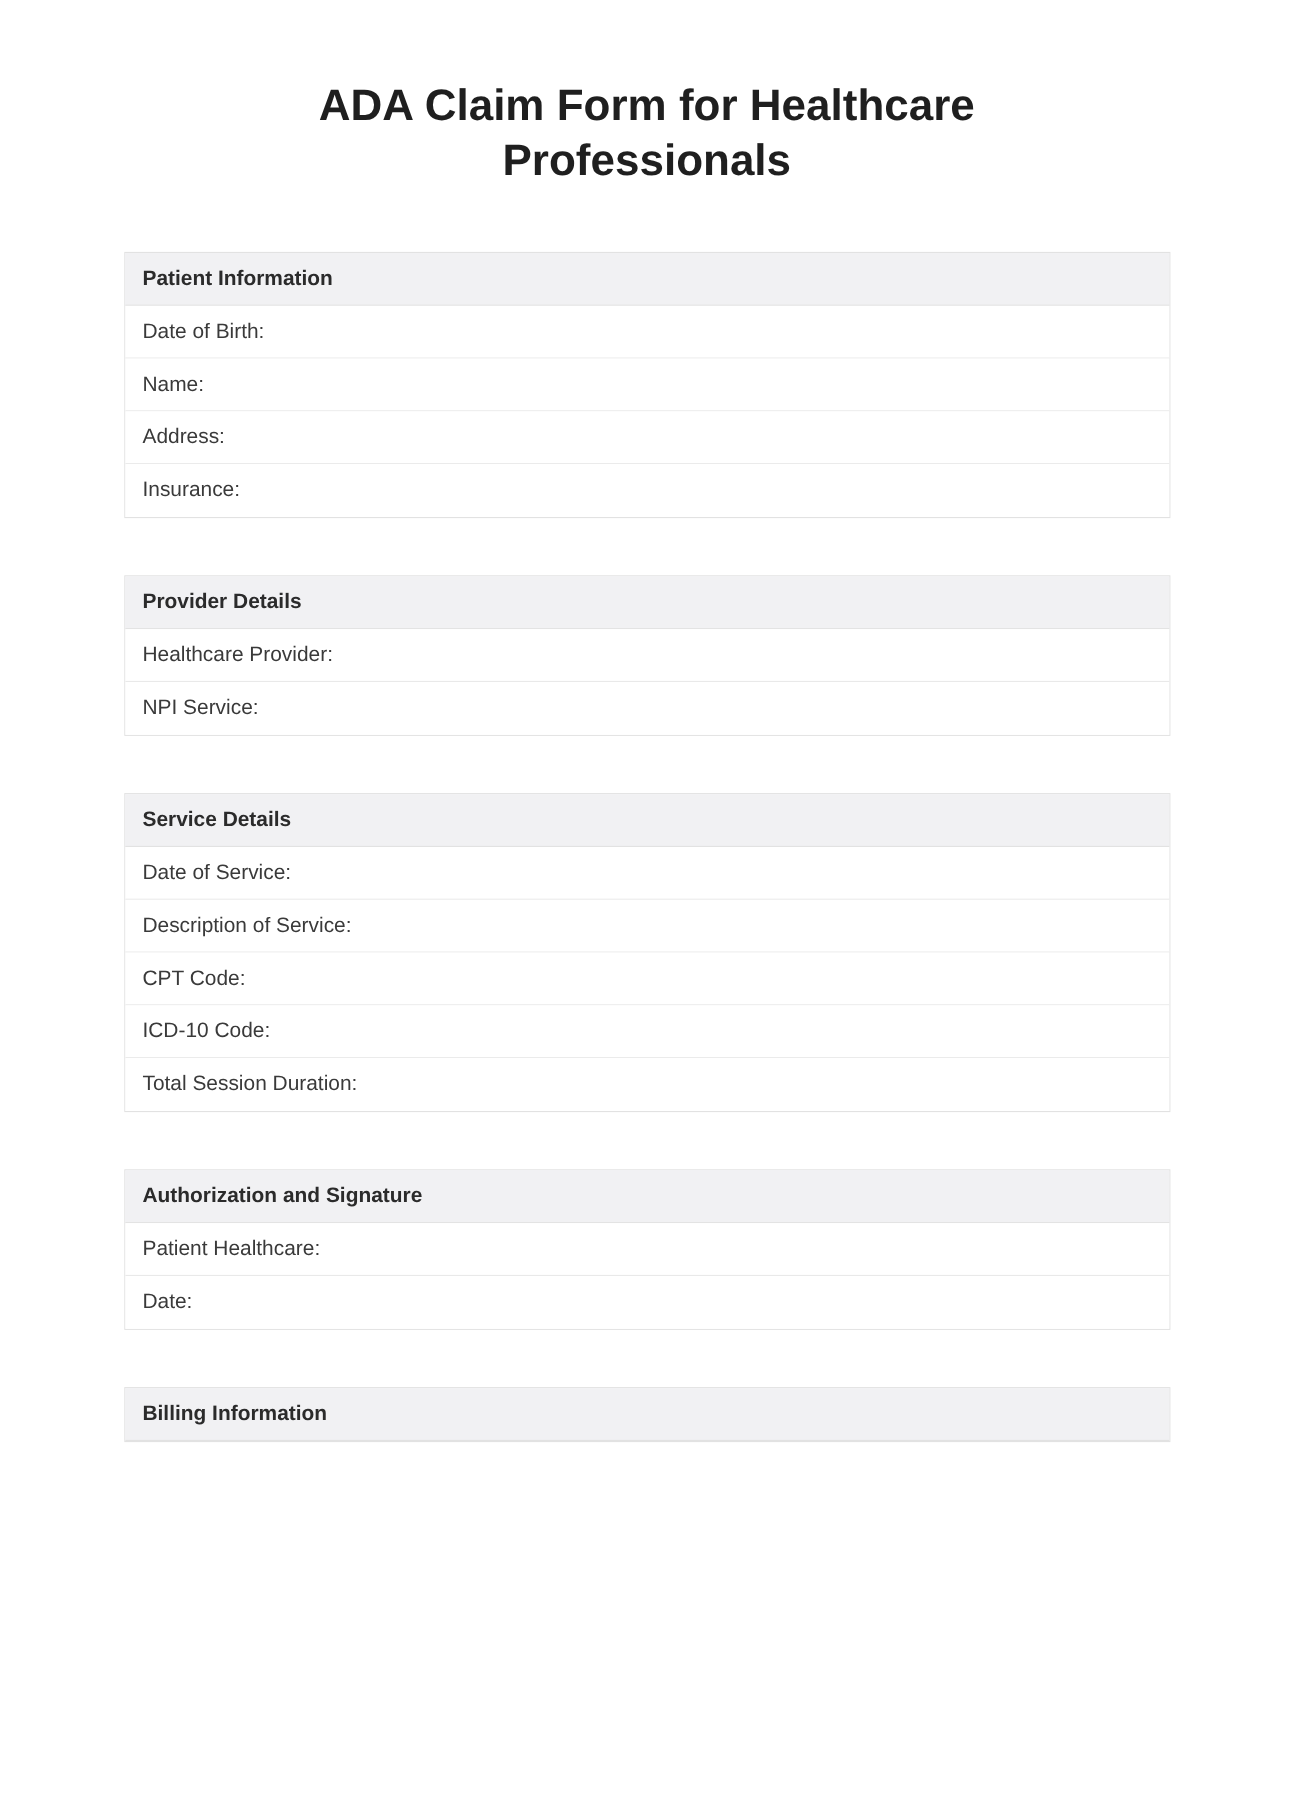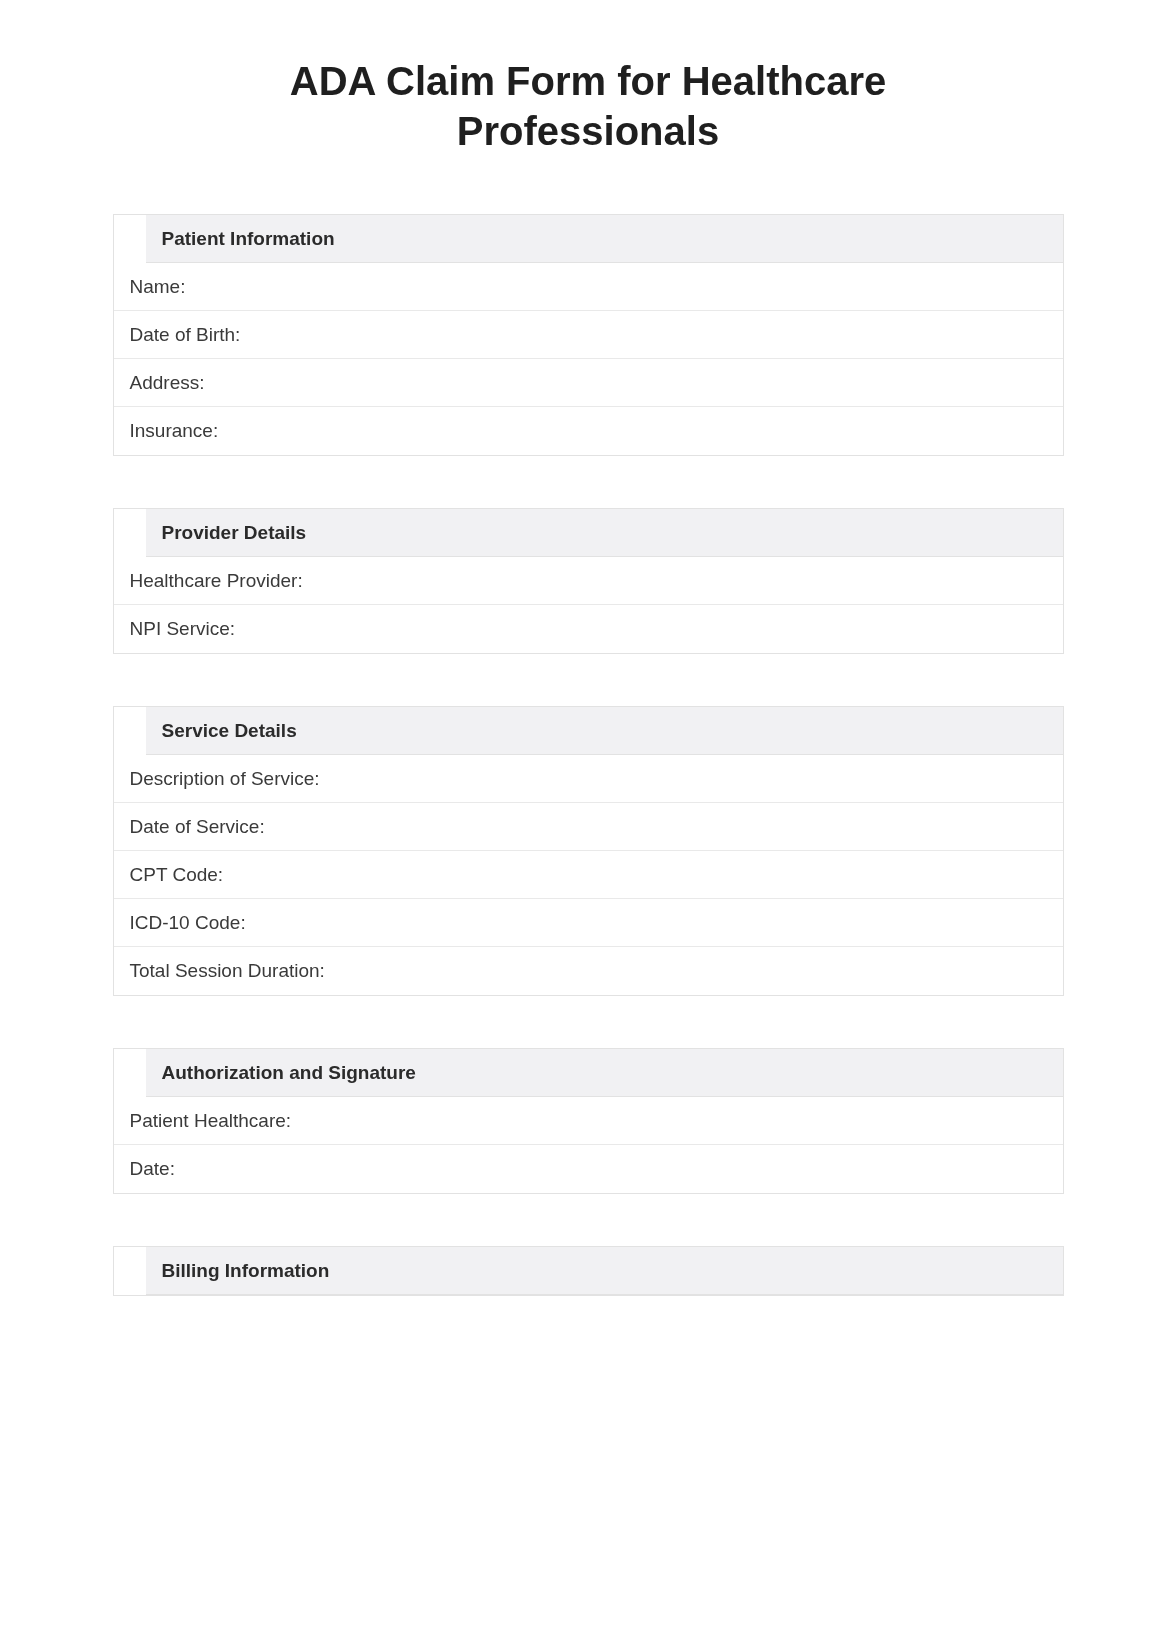--- a/index.html
+++ b/index.html
@@ -17,41 +17,40 @@
     font-family: "Liberation Sans", "DejaVu Sans", sans-serif;
     color: var(--body-text);
     overflow: hidden;
   }
   .page {
     width: 951px;
     margin: 0 auto;
   }
   .doc-title {
     width: 780px;
-    margin: 56px auto 58px auto;
+    margin: 71px auto 58px auto;
     text-align: center;
     font-size: 40px;
     line-height: 50px;
     font-weight: bold;
     color: var(--title-text);
     letter-spacing: 0px;
   }
   .form-section {
     border: 1px solid var(--border);
     margin-bottom: 52px;
     background: #ffffff;
   }
   .section-header {
     height: 48px;
     display: flex;
     align-items: center;
     padding: 0 16px;
     background: var(--header-bg);
     border-bottom: 1px solid var(--border);
-    margin-left: 32px;
   }
   .section-header span {
     font-size: 19px;
     font-weight: bold;
     color: #2b2b2b;
   }
   .form-row {
     height: 48px;
     display: flex;
     align-items: center;
@@ -71,24 +70,24 @@
 
 <div class="page">
 
   <h1 class="doc-title">ADA Claim Form for Healthcare Professionals</h1>
 
   <section class="form-section">
     <div class="section-header">
       <span>Patient Information</span>
     </div>
     <div class="form-row">
-      <span class="label">Name:</span>
+      <span class="label">Date of Birth:</span>
     </div>
     <div class="form-row">
-      <span class="label">Date of Birth:</span>
+      <span class="label">Name:</span>
     </div>
     <div class="form-row">
       <span class="label">Address:</span>
     </div>
     <div class="form-row">
       <span class="label">Insurance:</span>
     </div>
   </section>
 
   <section class="form-section">
@@ -101,24 +100,24 @@
     <div class="form-row">
       <span class="label">NPI Service:</span>
     </div>
   </section>
 
   <section class="form-section">
     <div class="section-header">
       <span>Service Details</span>
     </div>
     <div class="form-row">
-      <span class="label">Description of Service:</span>
+      <span class="label">Date of Service:</span>
     </div>
     <div class="form-row">
-      <span class="label">Date of Service:</span>
+      <span class="label">Description of Service:</span>
     </div>
     <div class="form-row">
       <span class="label">CPT Code:</span>
     </div>
     <div class="form-row">
       <span class="label">ICD-10 Code:</span>
     </div>
     <div class="form-row">
       <span class="label">Total Session Duration:</span>
     </div>

